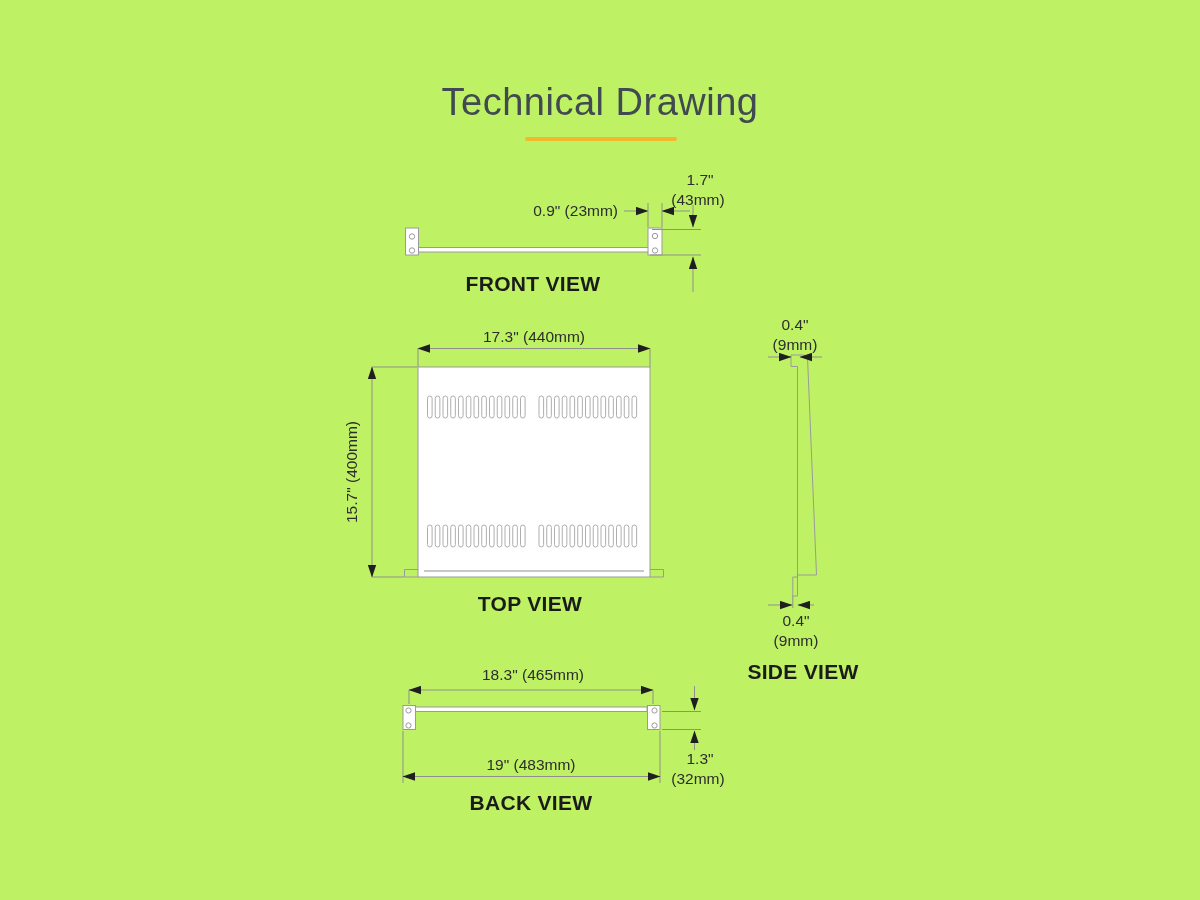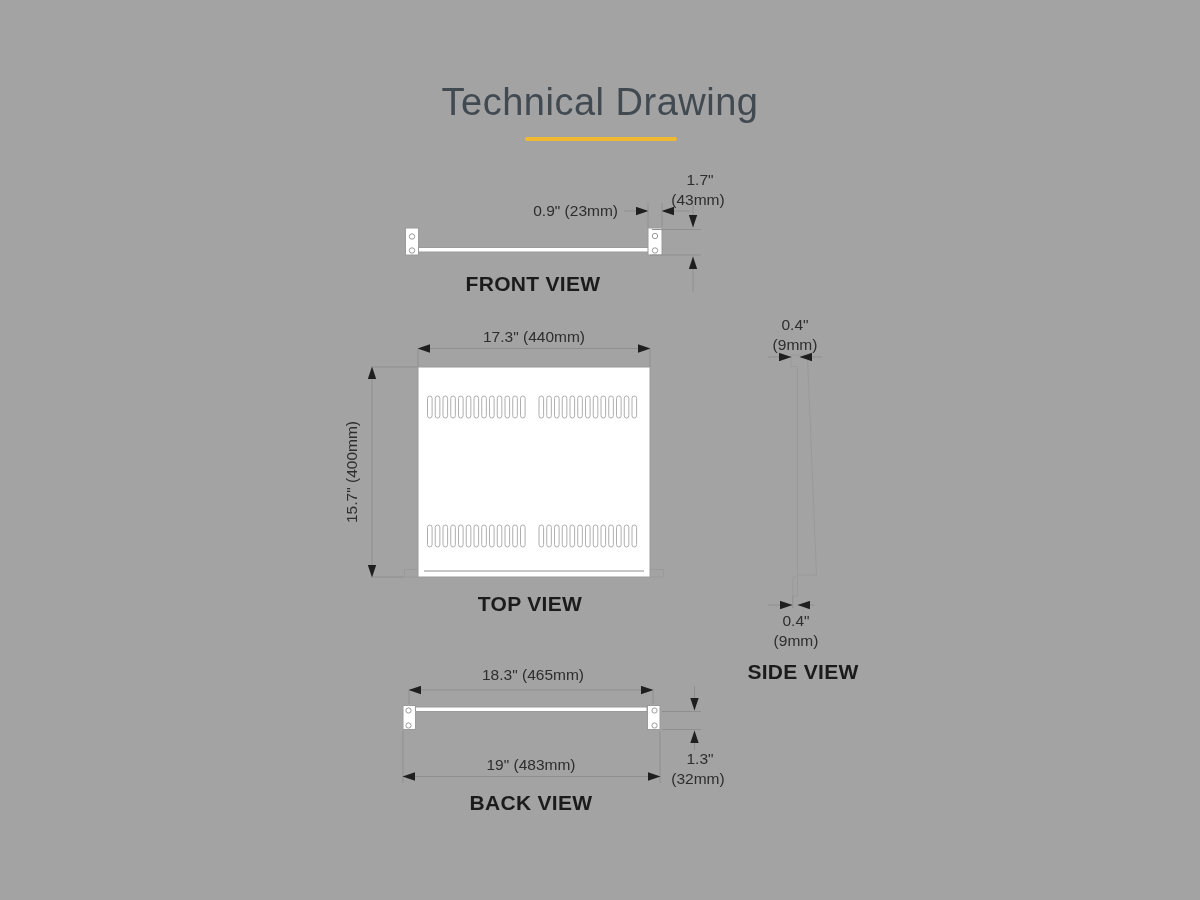--- a/index.html
+++ b/index.html
@@ -1,20 +1,20 @@
 <!DOCTYPE html>
 <html><head>
 <meta charset="utf-8">
 <style>
   html, body { margin: 0; padding: 0; background: #ffffff; }
   .page {
     position: relative;
     width: 1200px;
     height: 900px;
-    background: #a3a3a3;
+    background: #bef264;
     overflow: hidden;
     font-family: "Liberation Sans", sans-serif;
   }
   svg { display: block; }
   svg text { font-family: "Liberation Sans", sans-serif; }
   .title-text { font-size: 38px; font-weight: 300; fill: #414951; letter-spacing: 0.5px; }
   .dim  { font-size: 15.5px; fill: #2d2d2d; }
   .vlabel { font-size: 21px; font-weight: 600; fill: #1b1b1b; letter-spacing: 0.3px; }
   .ln      { stroke: #8f8f8f; stroke-width: 1; fill: none; }
   .arrline { stroke: #8f8f8f; stroke-width: 1; fill: none; marker-end: url(#arr); }

